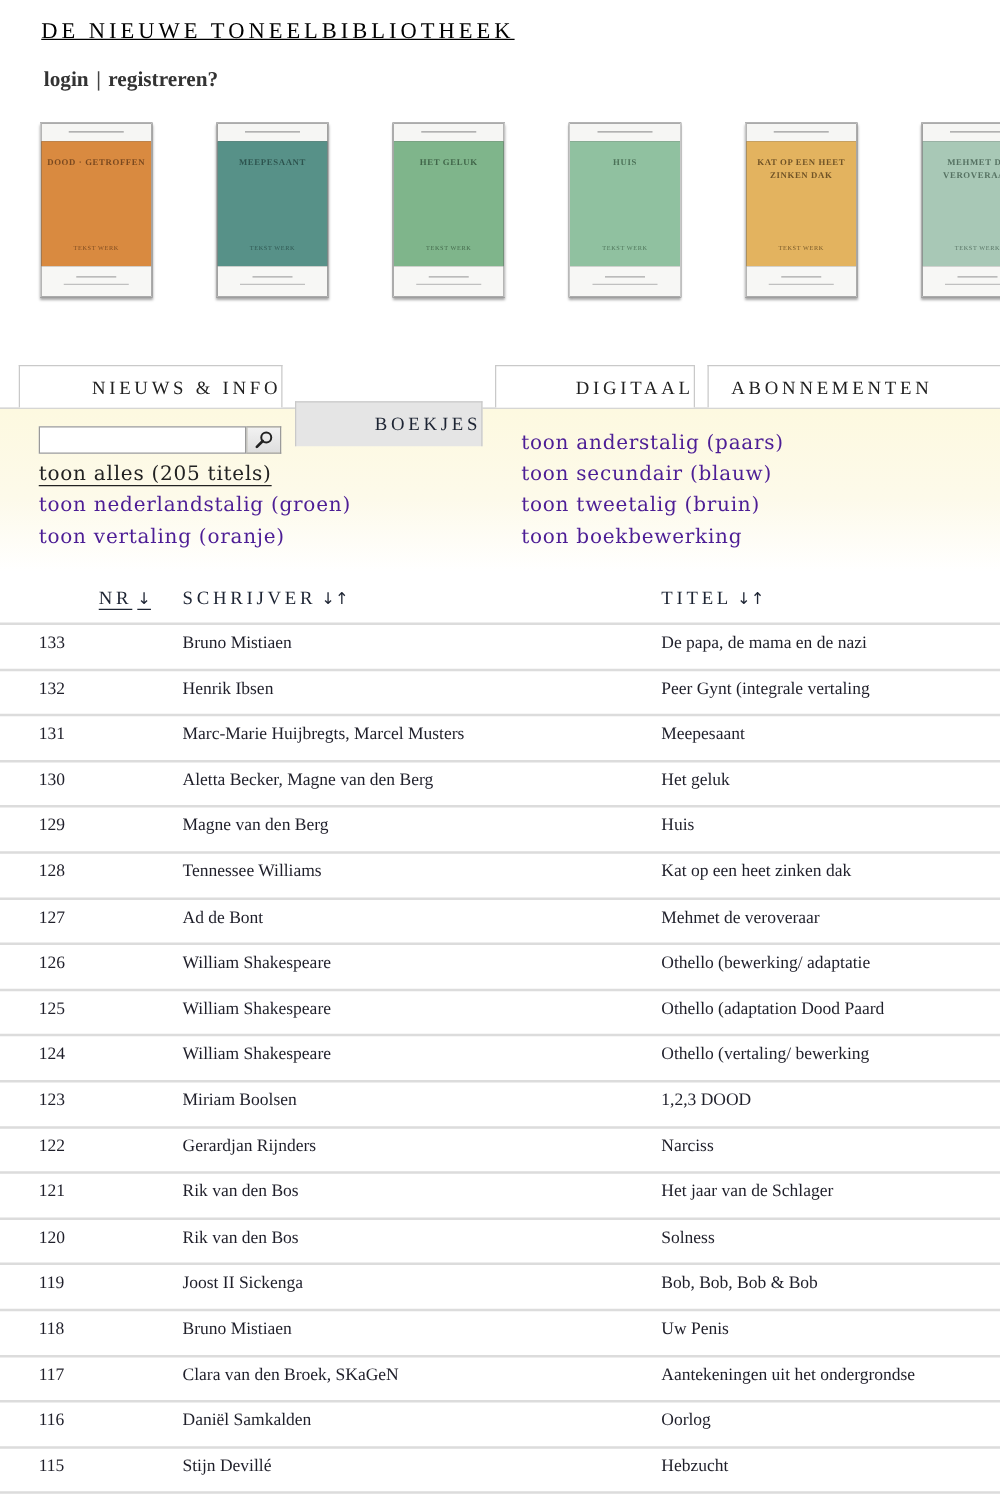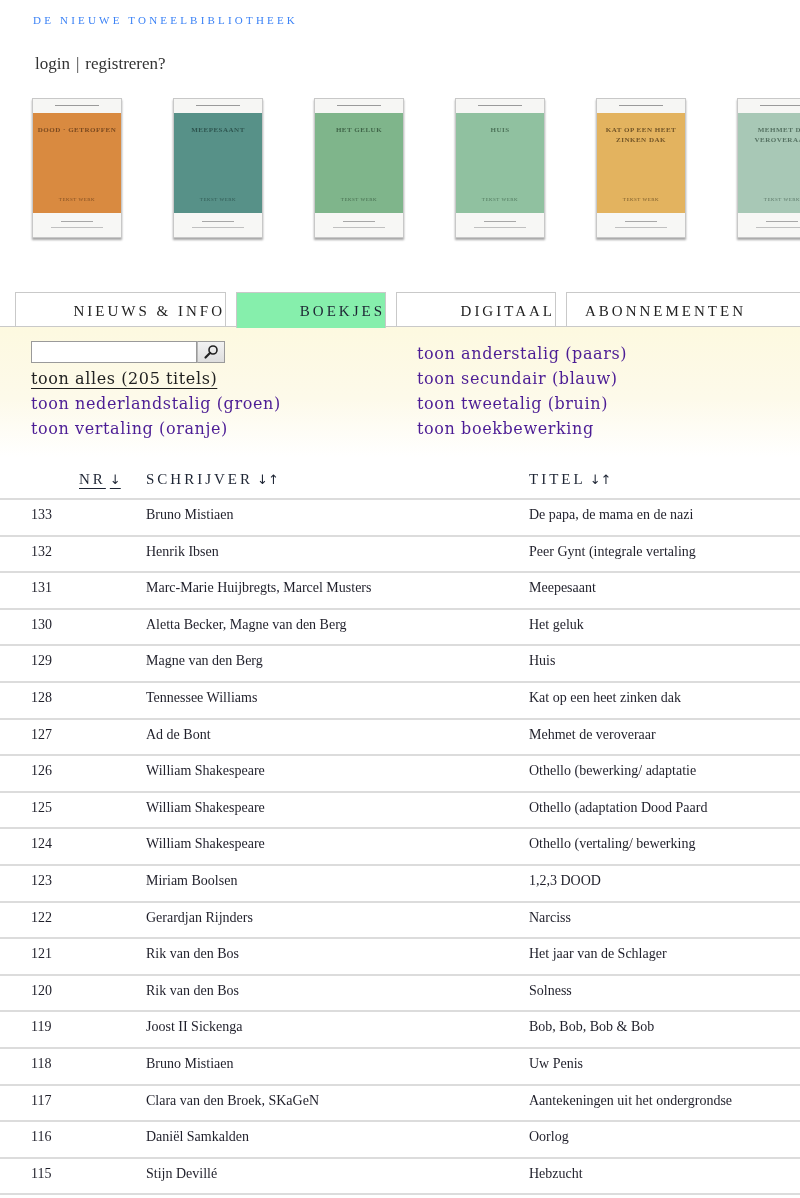--- a/index.html
+++ b/index.html
@@ -1,42 +1,42 @@
 <!DOCTYPE html>
 <html><head>
 <meta charset="utf-8">
 <style>
   html, body { margin:0; padding:0; background:#ffffff; }
   body { width:800px; height:1198px; overflow:hidden; position:relative;
          font-family:"DejaVu Serif", "Liberation Serif", serif; color:#222; }
-  .site-title { position:absolute; left:33px; top:14px; font-size:11px; letter-spacing:3.2px;
-                color:#3b82f6; font-family:"Liberation Serif", serif; font-weight:normal; }
+  .site-title { position:absolute; left:33px; top:14px; font-size:18px; letter-spacing:3.2px;
+                color:#000000; font-family:"Liberation Serif", serif; font-weight:normal;text-decoration:underline; }
   .auth { position:absolute; left:35px; top:54px; font-size:17px; color:#333;
           font-family:"Liberation Serif", serif; }
-  .auth span { cursor:pointer; }
+  .auth span { cursor:pointer;font-weight:bold; }
   .auth .sep { margin:0 6px; color:#444; }
   .covers { position:absolute; left:0; top:98px; width:800px; height:145px; }
   .cover { position:absolute; top:0; width:88px; height:138px; background:#404040;
            border:1px solid #c8c8c8; box-shadow:0 2px 2px rgba(0,0,0,0.35); overflow:hidden; cursor:pointer; }
   .cover .top { height:14px; background:#f6f6f4; position:relative; }
   .cover .top::after { content:""; position:absolute; left:22px; right:22px; top:6px; height:1px; background:#9a9a9a; }
   .cover .band { position:absolute; left:0; right:0; top:14px; height:100px; }
   .cover .ctitle { position:absolute; left:4px; right:4px; top:12px; text-align:center; font-size:7px;
                    letter-spacing:0.5px; line-height:10px; font-family:"Liberation Serif", serif; font-weight:bold; opacity:0.75; }
   .cover .cauthor { position:absolute; left:4px; right:4px; top:84px; text-align:center; font-size:5px;
                     letter-spacing:0.5px; font-family:"Liberation Serif", serif; opacity:0.7; }
   .cover .bottom { position:absolute; left:0; right:0; bottom:0; height:24px; background:#f7f7f5; }
   .cover .bottom::before { content:""; position:absolute; left:28px; right:28px; top:8px; height:1px; background:#a8a8a8; }
   .cover .bottom::after { content:""; position:absolute; left:18px; right:18px; top:14px; height:1px; background:#c0c0c0; }
 
   .tabs { position:absolute; left:0; top:292px; width:800px; height:36px; }
   .tab { position:absolute; top:0; height:34px; border:1px solid #c9c9c9; border-bottom:none;
          background:#ffffff; text-align:right; line-height:37px; font-size:15px; letter-spacing:3px;
          color:#222; font-family:"Liberation Serif", serif; cursor:pointer; box-sizing:border-box; }
-  .tab.active { background:#86efac; height:36px; color:#1d2433; }
+  .tab.active { background:#e5e5e5; height:36px; color:#1d2433;margin-top:29px; }
   .tab-line { position:absolute; left:0; right:0; top:326px; height:1px; background:#c9c9c9; }
 
   .panel { position:absolute; left:0; top:327px; width:800px; height:130px;
            background:linear-gradient(to bottom, #fdf9e0 0%, #fdfaea 55%, #ffffff 100%); }
   .search-box { position:absolute; left:31px; top:341px; width:194px; height:22px; }
   .search-input { position:absolute; left:0; top:0; width:166px; height:22px; box-sizing:border-box;
                   border:1px solid #9a9a9a; background:#fff; padding:0 3px; font-size:13px; outline:none; }
   .search-btn { position:absolute; left:166px; top:0; width:28px; height:22px; box-sizing:border-box;
                 border:1px solid #9a9a9a; border-left:1px solid #b8b8b8; background:linear-gradient(#f2f2f2,#dedede);
                 cursor:pointer; display:flex; align-items:center; justify-content:center; }

